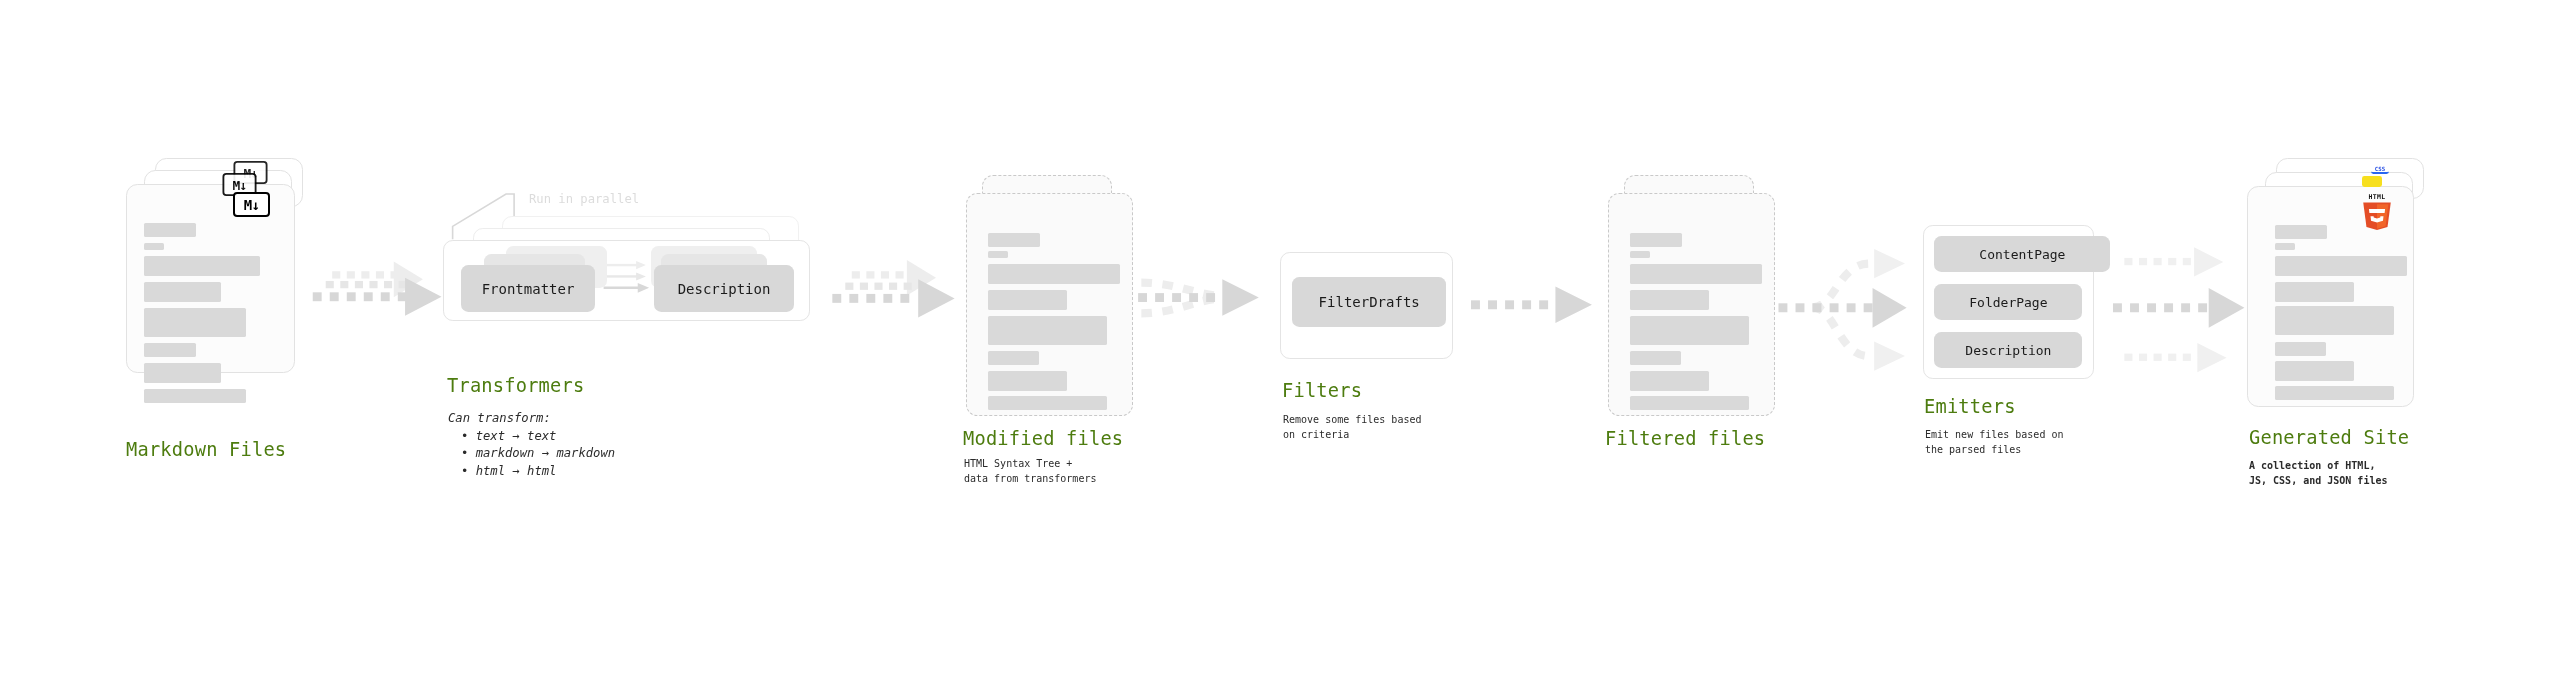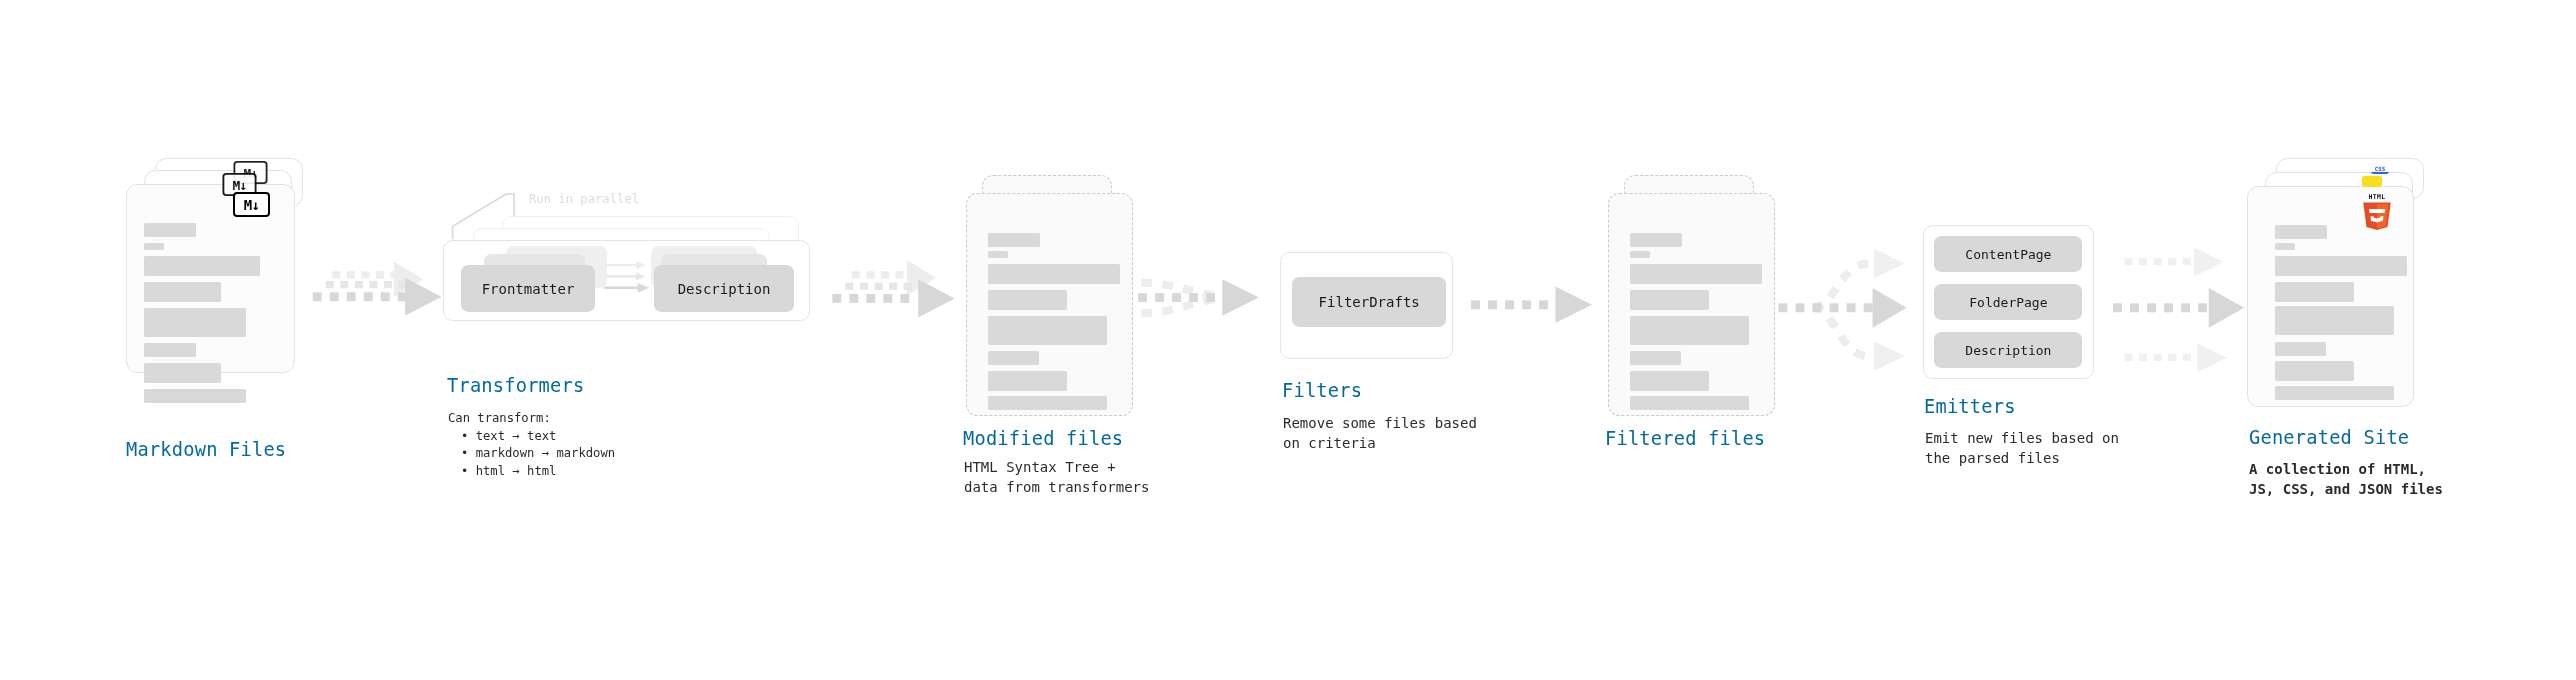--- a/index.html
+++ b/index.html
@@ -92,27 +92,27 @@
     white-space: nowrap;
     letter-spacing: 0px;
   }
   .chip.ghost1 { background: #e6e6e6; color: transparent; }
   .chip.ghost2 { background: #efefef; color: transparent; }
 
   
   .caption-title {
     position: absolute;
     font-size: 18.7px;
-    color: #0369a1;
+    color: #4d7c0f;
     white-space: nowrap;
     letter-spacing: 0.2px;
   }
   .caption-sub {
     position: absolute;
-    font-size: 14px;
+    font-size: 10px;
     line-height: 1.45;
     color: #2b2b2b;
     white-space: pre-line;
   }
   .caption-list {
     position: absolute;
     font-size: 12.2px;
     line-height: 1.45;
     color: #2b2b2b;
   }
@@ -217,21 +217,21 @@
         <line x1="2" y1="34" x2="46" y2="34"></line>
           <polygon points="44,28 58,34 44,40" fill="#d8d8d8" stroke="none"></polygon>
       </g>
     </svg>
 
     <div class="chip" style="left:18px; top:70px; width:134px; height:47px;">Frontmatter</div>
     <div class="chip" style="left:211px; top:70px; width:140px; height:47px;">Description</div>
   </div>
 
   <div class="caption-title" style="left:447px; top:375px;">Transformers</div>
-  <div class="caption-list" style="left:448px; top:410px;">
+  <div class="caption-list" style="left:448px; top:410px;font-style:italic;">
     <p class="lead">Can transform:</p>
     <ul>
       <li>text → text</li>
       <li>markdown → markdown</li>
       <li>html → html</li>
     </ul>
   </div>
 
   <svg class="deco" style="left:829px; top:268px;" width="146" height="81" viewBox="0 0 180 100">
     <g fill="#ededed">
@@ -344,21 +344,21 @@
       <rect x="50" y="83" width="11" height="11"></rect>
         <rect x="71" y="83" width="11" height="11"></rect>
       <rect x="92" y="83" width="11" height="11"></rect>
         <rect x="113" y="83" width="11" height="11"></rect>
       <polygon points="124,64 166,88.5 124,113"></polygon>
     </g>
   </svg>
 
   <div class="node" style="left:1923px; top:225px;">
     <div class="groupbox" style="left:0px; top:0px; width:171px; height:154px;"></div>
-    <div class="chip" style="left:11.4px; top:11.4px; width:148px; height:36px; font-size:13px;">ContentPage</div>
+    <div class="chip" style="left:11.4px; top:11.4px; width:176px; height:36px; font-size:13px;">ContentPage</div>
     <div class="chip" style="left:11.4px; top:59px; width:148px; height:36px; font-size:13px;">FolderPage</div>
     <div class="chip" style="left:11.4px; top:107px; width:148px; height:36px; font-size:13px;">Description</div>
   </div>
   <div class="caption-title" style="left:1924px; top:396px;">Emitters</div>
   <div class="caption-sub" style="left:1925px; top:428px;">Emit new files based on
 the parsed files</div>
 
   <svg class="deco" style="left:2113px; top:236px;" width="146" height="146" viewBox="0 0 180 180">
     <g fill="#f0f0f0">
       <rect x="14" y="27" width="10" height="9"></rect>

